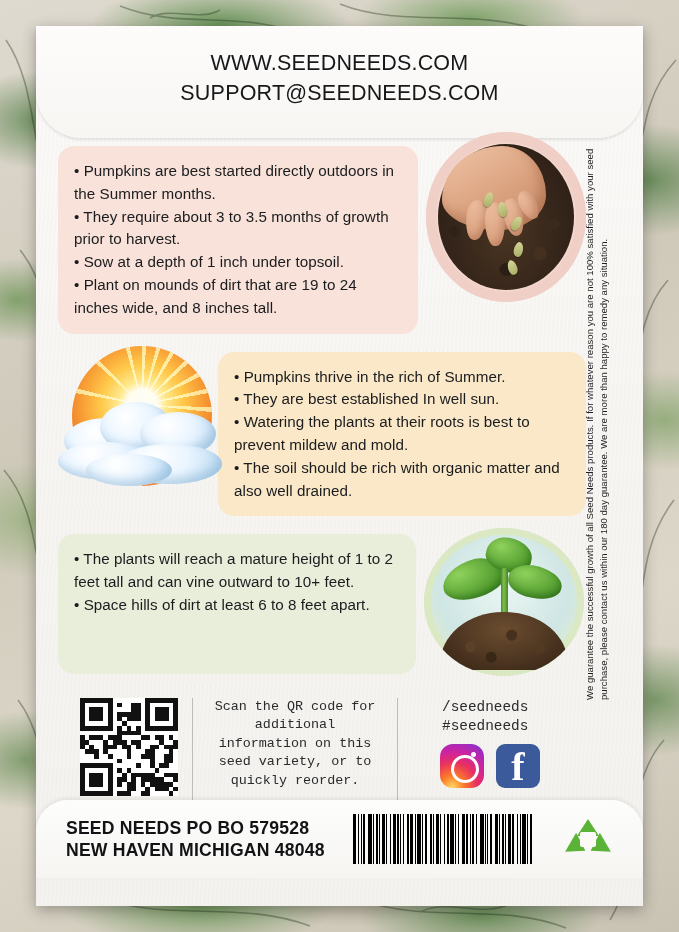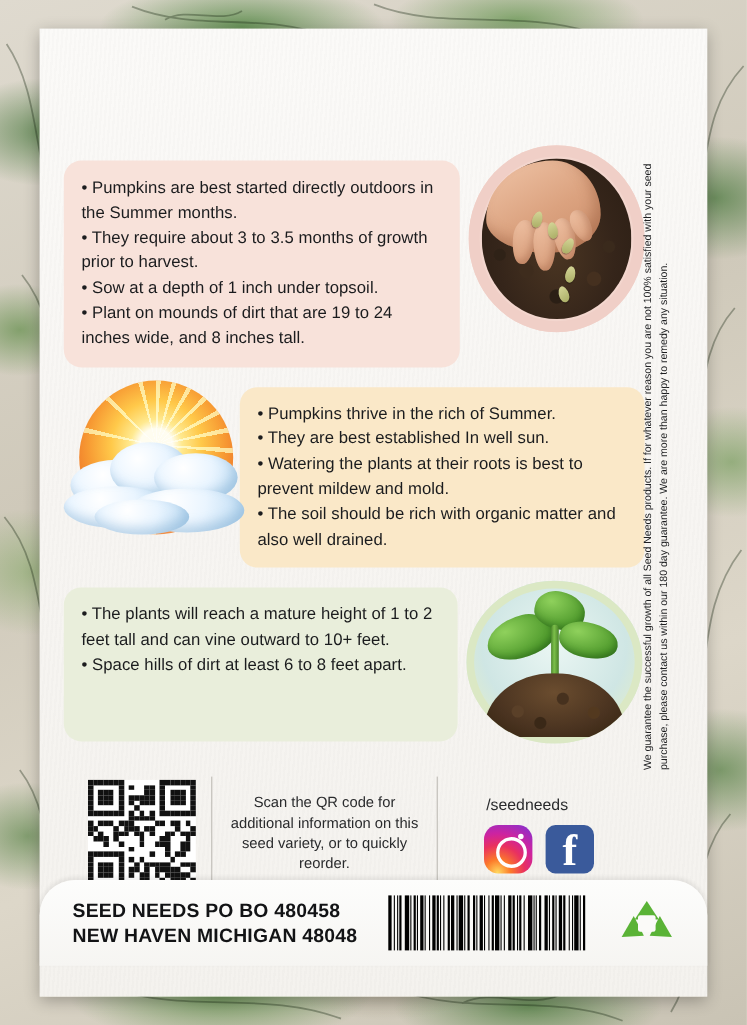--- a/index.html
+++ b/index.html
@@ -261,21 +261,22 @@
     text-align: left;
     white-space: normal;
   }
 
   
   .qrstrip {
     position: absolute;
     left: 22px; top: 672px;
     width: 560px; height: 120px;
     display: flex;
-    align-items: center;
+    align-items: flex-start;
+    font-family: Liberation Mono, monospace;
   }
   .qr {
     width: 98px; height: 98px;
     margin-left: 22px;
     background: #fff;
     display: grid;
     grid-template-columns: repeat(21, 1fr);
     grid-template-rows: repeat(21, 1fr);
   }
   .qr i { background: transparent; }
@@ -401,20 +402,26 @@
       <path d="M100 898 C 170 922, 240 900, 310 926"></path>
       <path d="M360 900 C 430 924, 500 902, 566 928"></path>
       <path d="M150 18 C 170 6, 200 22, 220 10"></path>
       <path d="M420 912 C 450 898, 480 918, 510 904"></path>
     </g>
   </svg>
 </div>
 
 <div class="packet">
 
+  <div class="flap">
+    <div class="flap-urls">
+      <div>WWW.SEEDNEEDS.COM</div>
+      <div>SUPPORT@SEEDNEEDS.COM</div>
+    </div>
+  </div>
 
   <div class="content">
 
     <div class="block block1">
       <div class="panel pink">
         <p>• Pumpkins are best started directly outdoors in the Summer months.</p>
         <p>• They require about 3 to 3.5 months of growth prior to harvest.</p>
         <p>• Sow at a depth of 1 inch under topsoil.</p>
         <p>• Plant on mounds of dirt that are 19 to 24 inches wide, and 8 inches tall.</p>
       </div>
@@ -915,31 +922,32 @@
         <i></i>
         <i class="on"></i>
         <i></i>
       </div>
     <div class="vline"></div>
     <div class="scan-text">Scan the QR code for additional information on this seed variety, or to quickly reorder.</div>
     <div class="vline"></div>
     <div class="social">
       <div class="handles">
         <div>/seedneeds</div>
+        <div>#seedneeds</div>
       </div>
       <div class="icons">
         <div class="ig"></div>
         <div class="fb"></div>
       </div>
     </div>
   </div>
 
   <div class="addrbar">
     <div class="addr">
-      <div>SEED NEEDS PO BO 480458</div>
+      <div>SEED NEEDS PO BO 579528</div>
       <div>NEW HAVEN MICHIGAN 48048</div>
     </div>
     <div class="barcode" id="barcode">
         <b style="width: 3px; margin-right: 2px;"></b>
         <b style="width: 1px; margin-right: 2px;"></b>
         <b style="width: 1px; margin-right: 1px;"></b>
         <b style="width: 2px; margin-right: 3px;"></b>
         <b style="width: 4px; margin-right: 1px;"></b>
         <b style="width: 1px; margin-right: 2px;"></b>
         <b style="width: 2px; margin-right: 1px;"></b>

